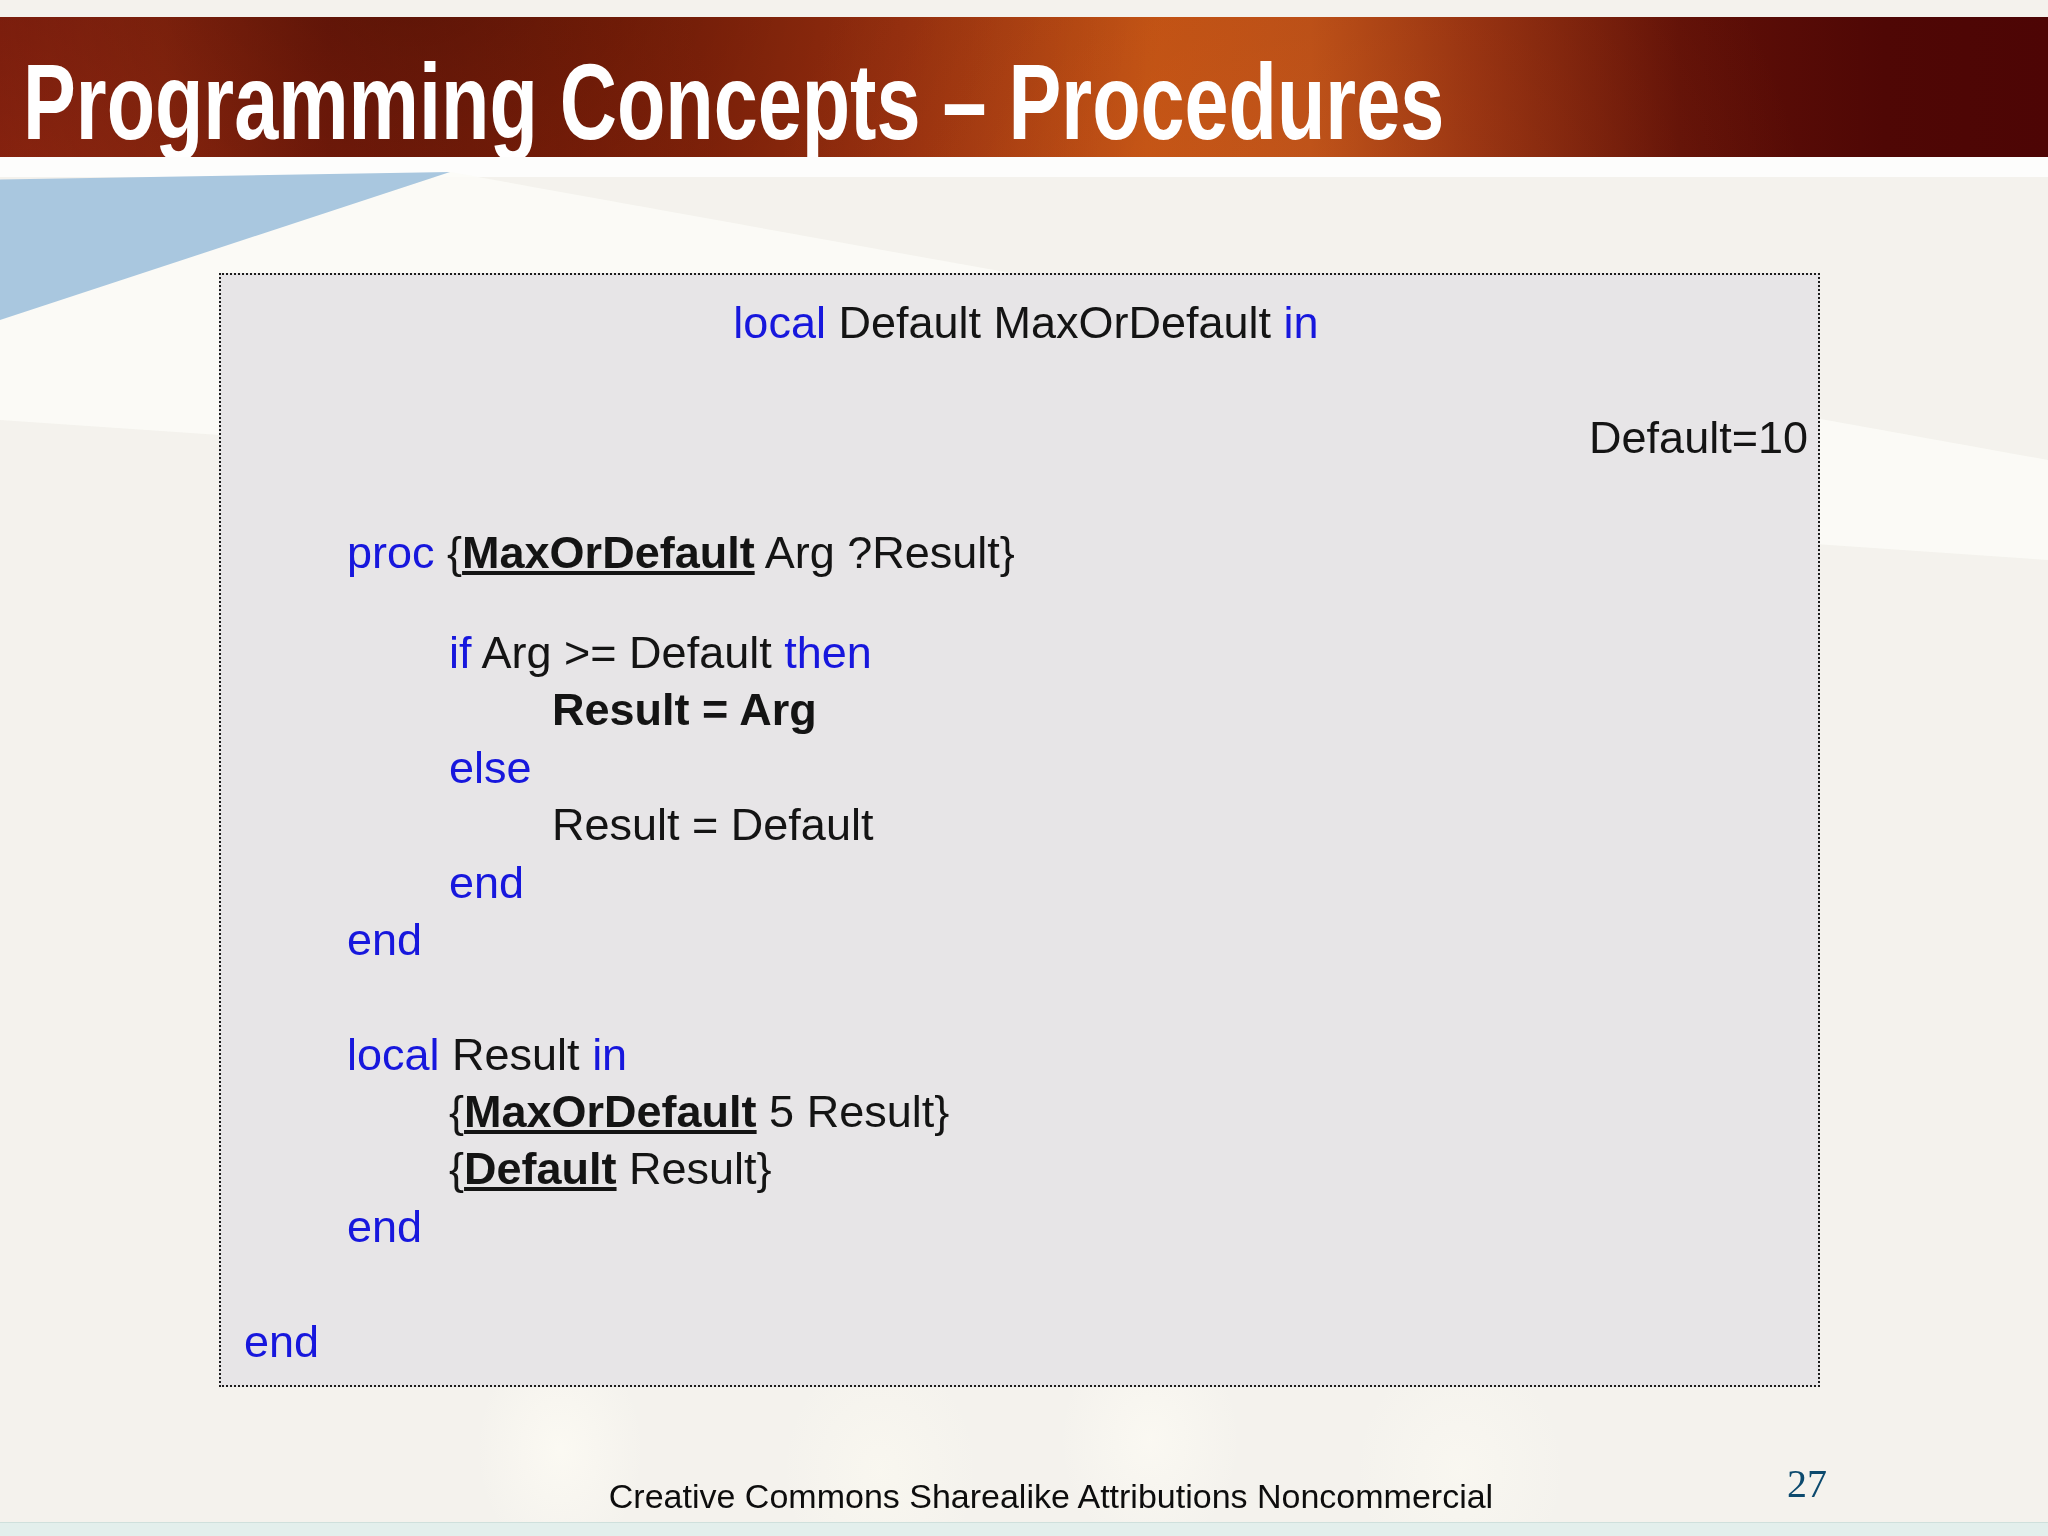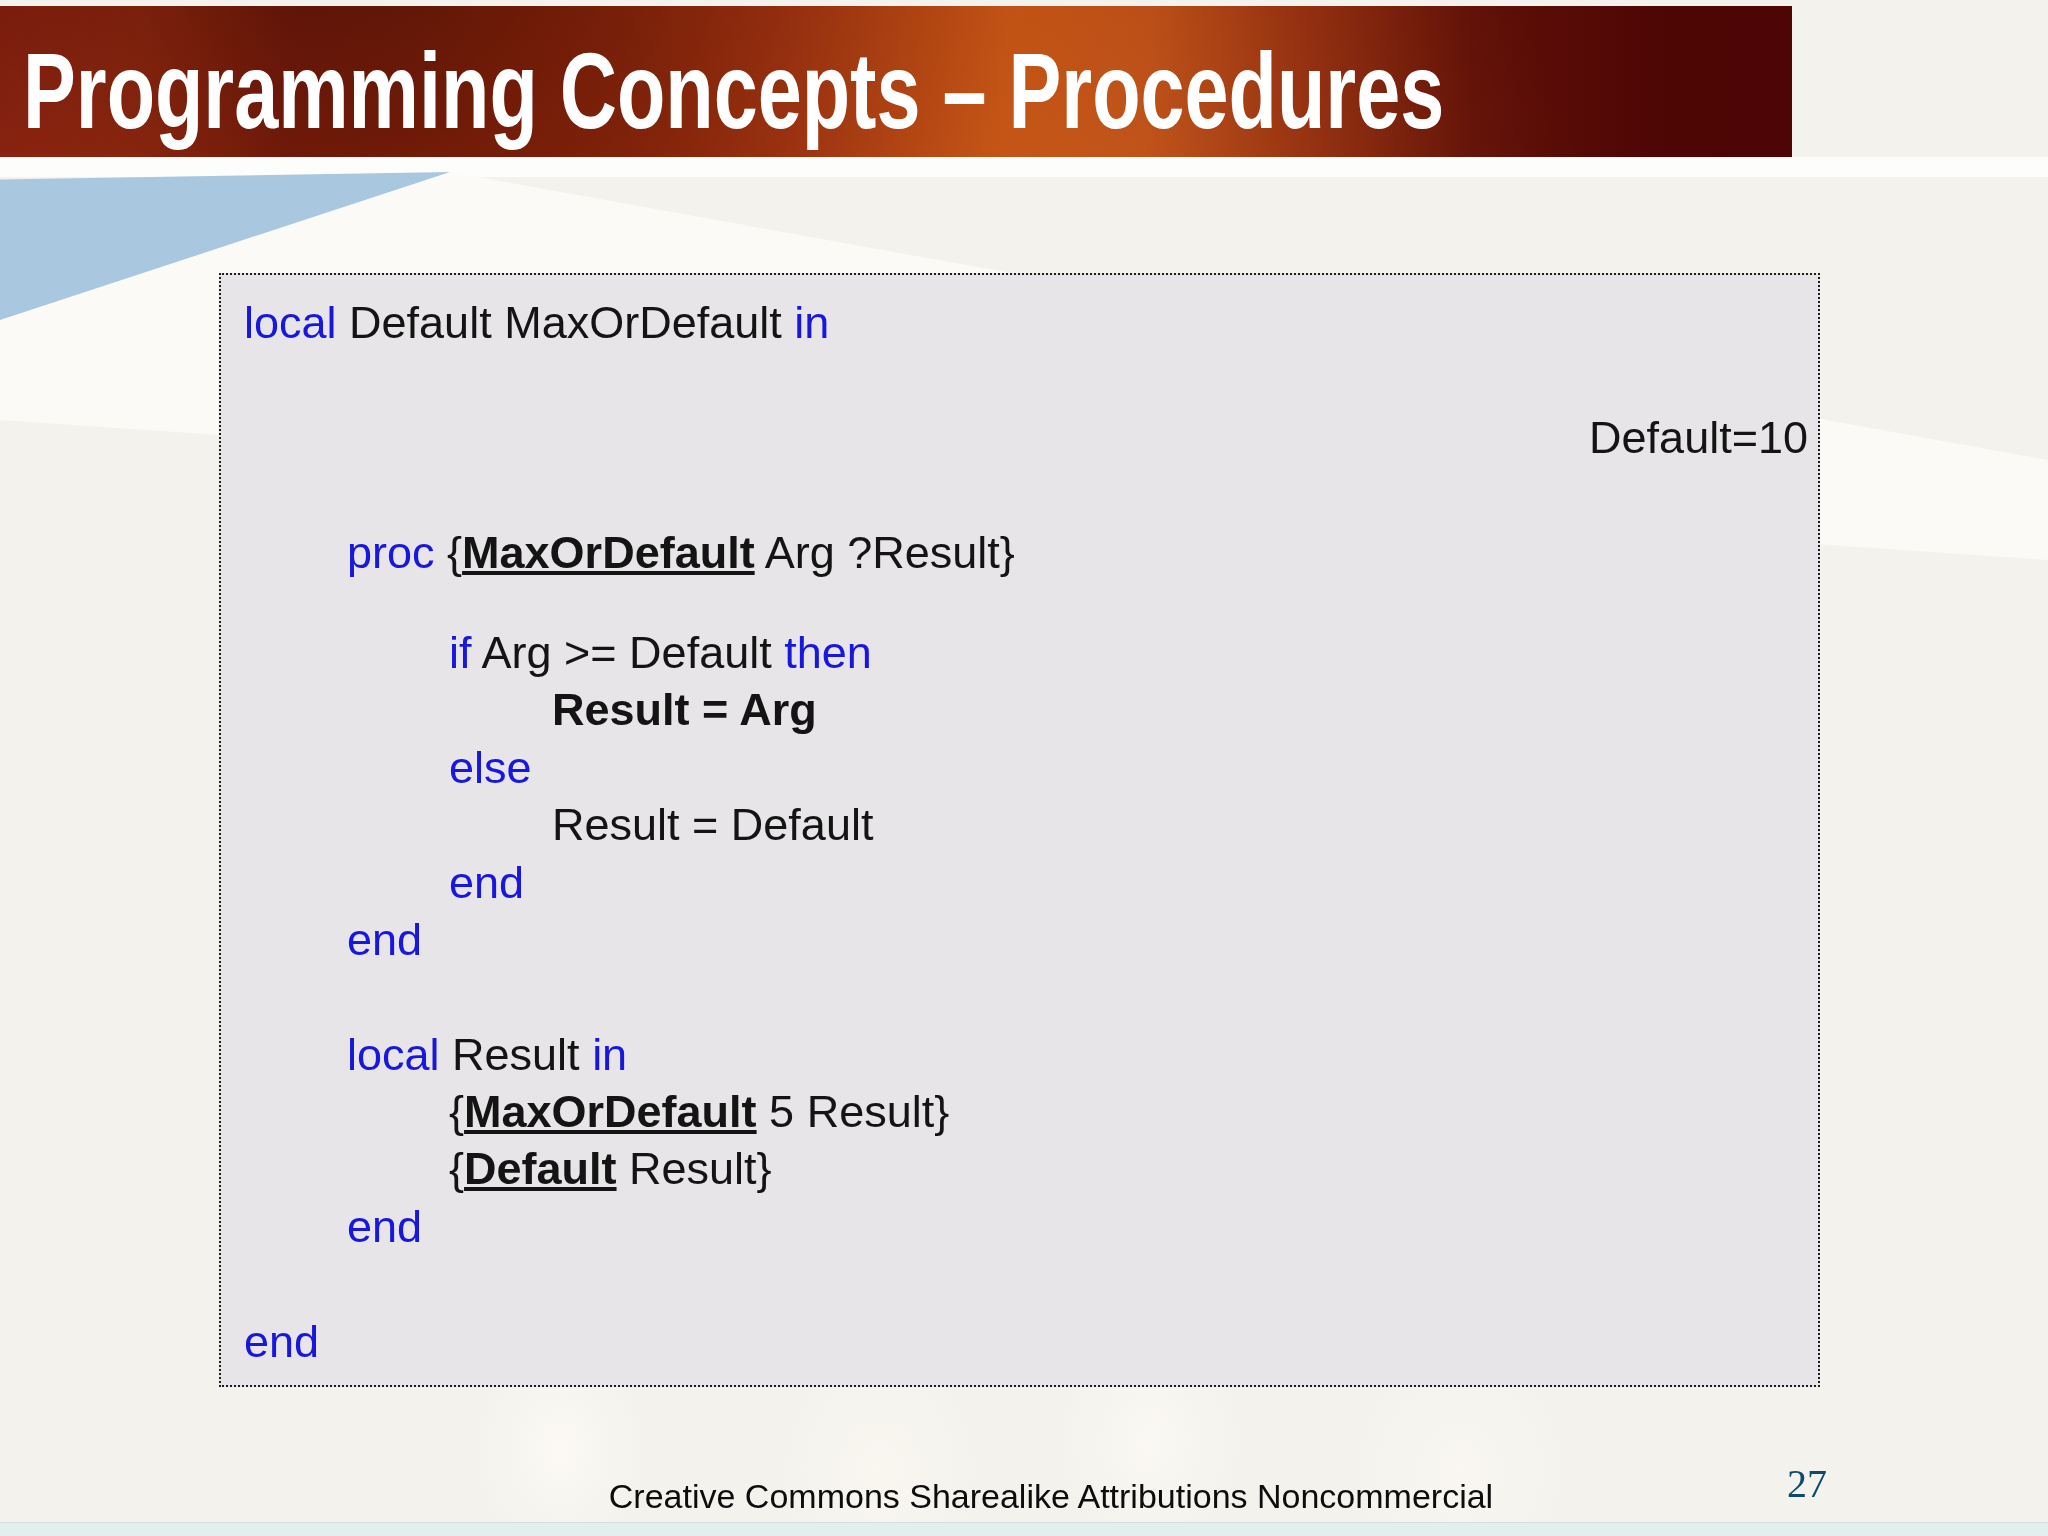--- a/index.html
+++ b/index.html
@@ -10,21 +10,21 @@
     --keyword-blue:#1717dd;
     --code-text:#141414;
     --code-bg:#e7e5e7;
     --bottom-bar:#e3efec;
     --accent-light-blue:#a9c7df;
   }
   .slide{position:absolute;inset:0;}
 
   
   .banner{
-    position:absolute;left:0;top:6px;width:1792px;height:157px;
+    position:absolute;left:0;top:17px;width:2048px;height:157px;
     background:linear-gradient(90deg,
       #7b150a 0%, #8e1f0b 8%, #7d1507 16%, #932309 30%,
       #a83410 44%, #bd4e11 56%, #b54a14 64%, #8f2c0e 72%,
       #601007 82%, #4f0705 92%, #4d0505 100%);
     overflow:hidden;
   }
   .banner::before{
     content:"";position:absolute;inset:0;
     background:
       radial-gradient(circle at 20% -60%, rgba(0,0,0,0.38), transparent 46%),
@@ -104,21 +104,21 @@
     <h1>Programming Concepts – Procedures</h1>
   </header>
   <div class="white-strip"></div>
 
   <div class="bg-wedge"></div>
   <div class="bg-triangle"></div>
   <div class="bg-bottom"></div>
 
   <section class="code-box">
     <div class="code-lines">
-        <div class="code-line" style="padding-left: 0px;"><span class="seg-kw">local </span><span class="seg-t">Default MaxOrDefault </span><span class="seg-kw">in</span></div>
+        <div class="code-line" style="padding-left: 0px; text-align: center;"><span class="seg-kw">local </span><span class="seg-t">Default MaxOrDefault </span><span class="seg-kw">in</span></div>
         <div class="code-line" style="padding-left: 0px;"></div>
         <div class="code-line" style="padding-left: 103px; text-align: right;"><span class="seg-t">Default=10</span></div>
         <div class="code-line" style="padding-left: 103px;"></div>
         <div class="code-line" style="padding-left: 103px;"><span class="seg-kw">proc </span><span class="seg-t">{</span><span class="seg-b">MaxOrDefault</span><span class="seg-t"> Arg ?Result}</span></div>
         <div class="code-line" style="padding-left: 205px; margin-top: 43px;"><span class="seg-kw">if </span><span class="seg-t">Arg &gt;= Default </span><span class="seg-kw">then</span></div>
         <div class="code-line" style="padding-left: 308px; font-weight: bold;"><span class="seg-t">Result = Arg</span></div>
         <div class="code-line" style="padding-left: 205px;"><span class="seg-kw">else</span></div>
         <div class="code-line" style="padding-left: 308px;"><span class="seg-t">Result = Default</span></div>
         <div class="code-line" style="padding-left: 205px;"><span class="seg-kw">end</span></div>
         <div class="code-line" style="padding-left: 103px;"><span class="seg-kw">end</span></div>

